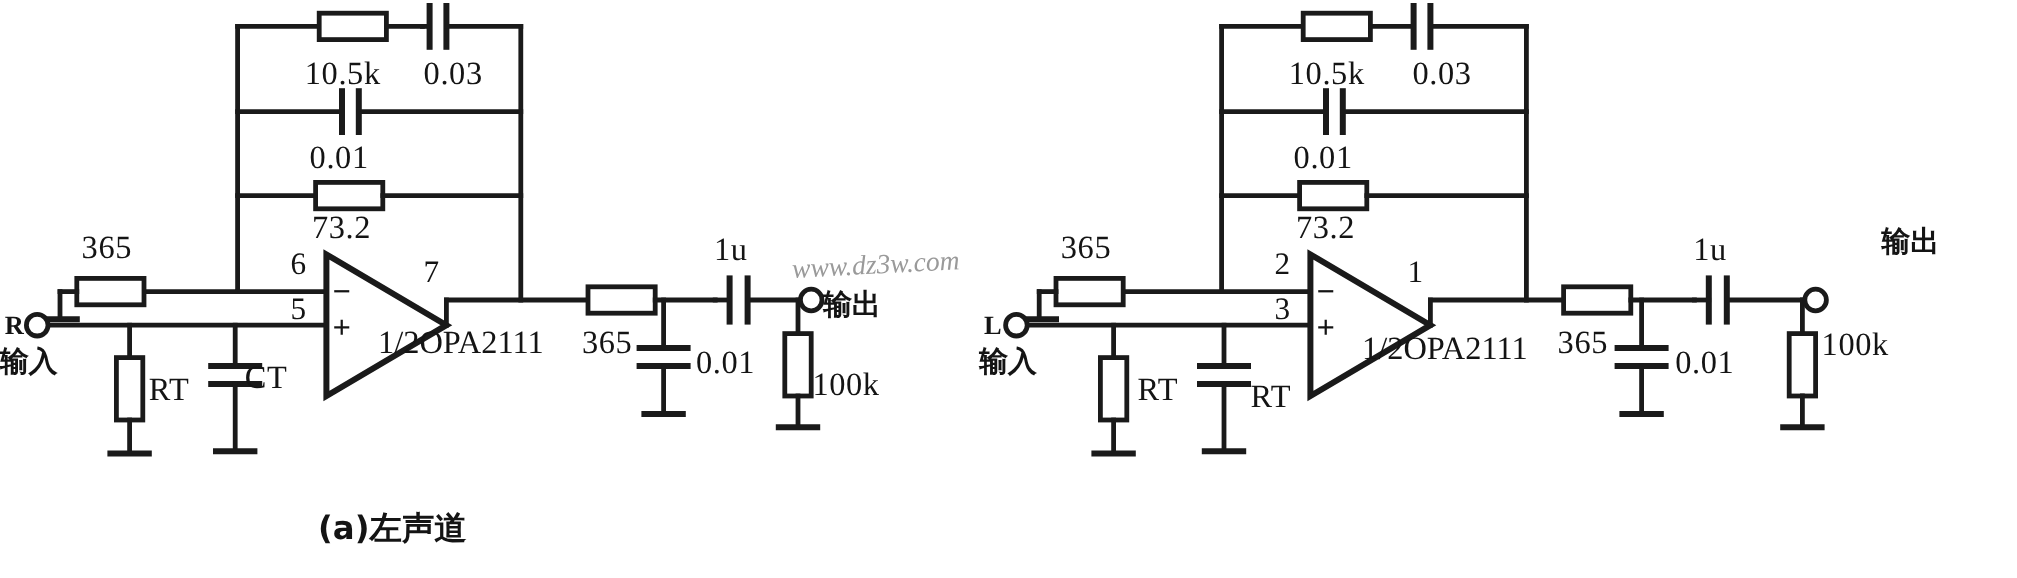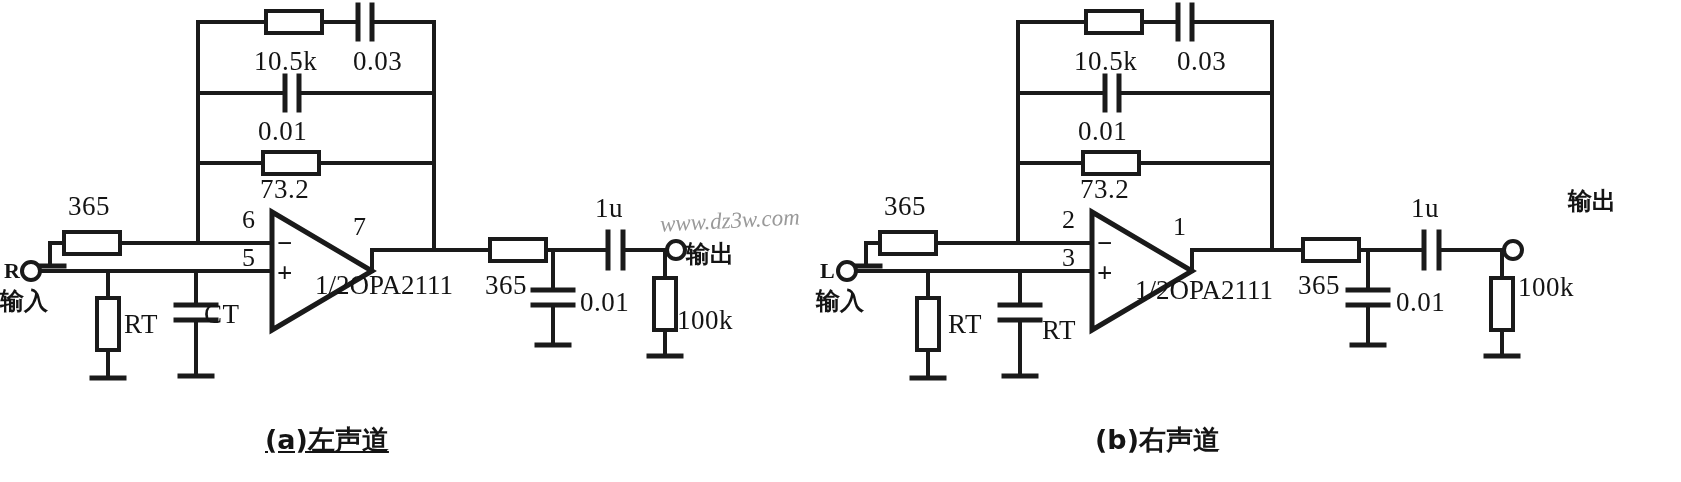--- a/index.html
+++ b/index.html
@@ -272,16 +272,15 @@
   <div class="lbl cn" style="left:816px;top:285px;">输入</div>
   <div class="lbl num" style="left:948px;top:309px;">RT</div>
   <div class="lbl num" style="left:1042px;top:315px;">RT</div>
 
   <div class="lbl num" style="left:1298px;top:270px;">365</div>
   <div class="lbl num" style="left:1396px;top:287px;">0.01</div>
   <div class="lbl num" style="left:1411px;top:193px;">1u</div>
   <div class="lbl num" style="left:1518px;top:272px;">100k</div>
   <div class="lbl cn" style="left:1568px;top:185px;">输出</div>
 
-  <div class="lbl cap" style="left:265px;top:422px;text-decoration:underline;">(a)左声道</div>
-  <div class="lbl cap" style="left:1095px;top:422px;">(b)右声道</div>
+  <div class="lbl cap" style="left:265px;top:422px;">(a)左声道</div>
 
 </div>
 
 </body></html>

